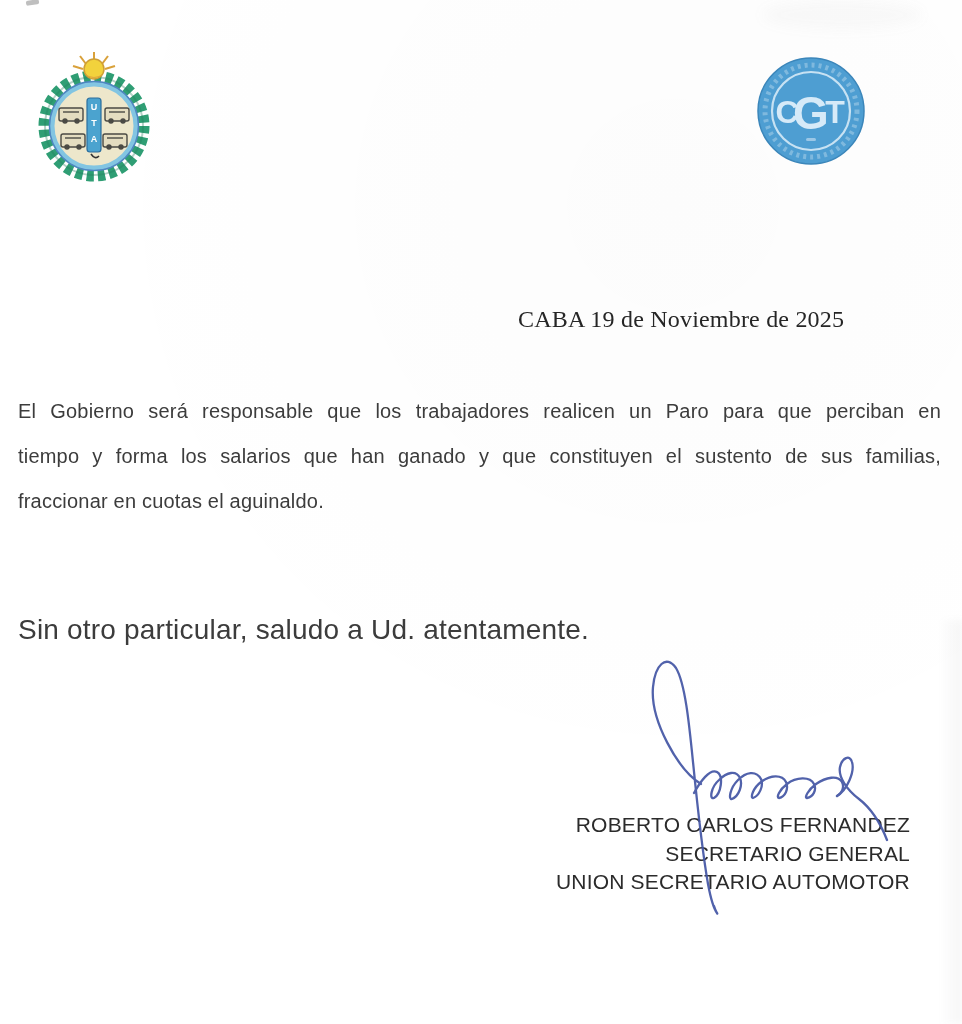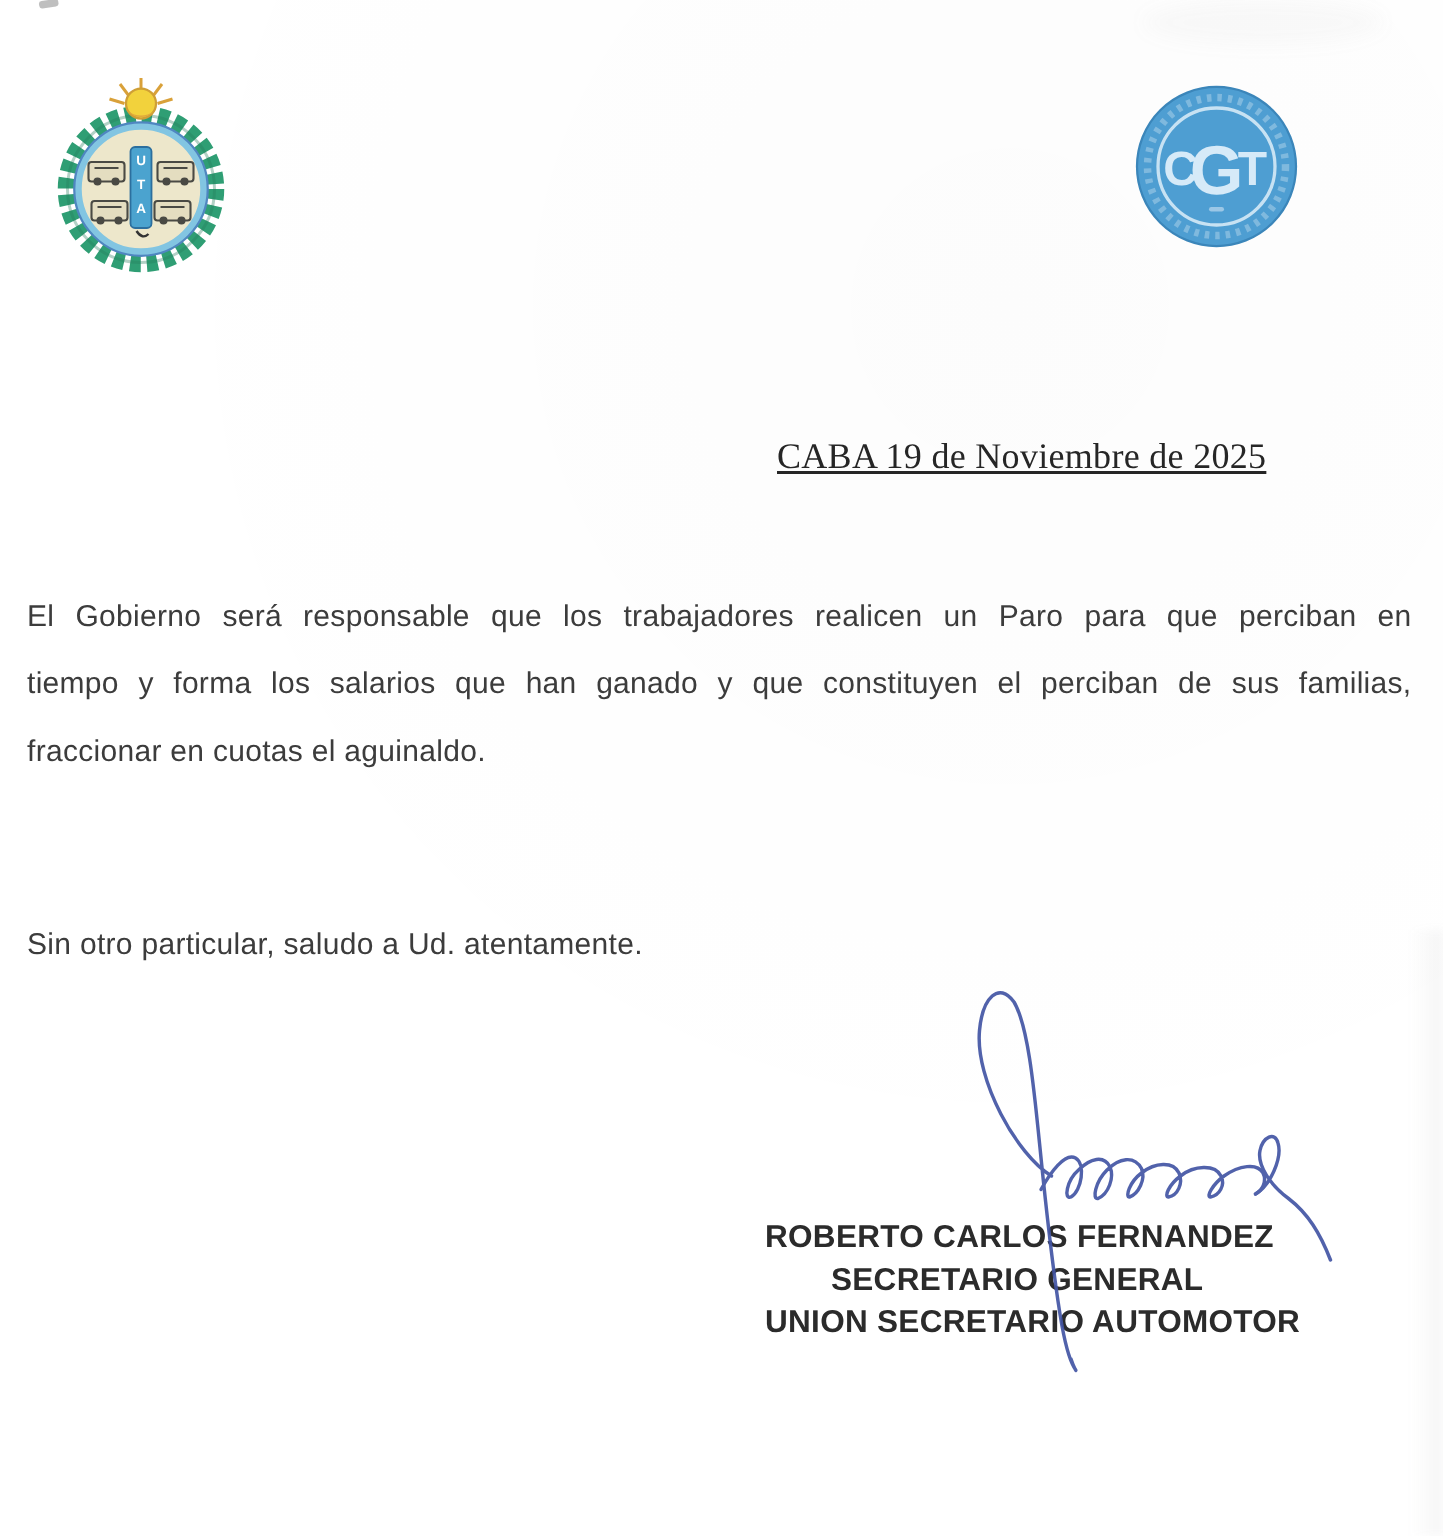--- a/index.html
+++ b/index.html
@@ -20,45 +20,44 @@
     background:linear-gradient(to left, rgba(120,120,125,0.07), transparent); filter:blur(3px); }
   .smudge-top { position:absolute; right:40px; top:0; width:160px; height:30px;
     background:rgba(120,120,125,0.04); filter:blur(6px); border-radius:50%; }
 
   
   .uta-logo { position:absolute; left:33px; top:50px; width:122px; height:132px; }
   .cgt-logo { position:absolute; left:756px; top:55px; width:110px; height:112px; }
 
   
   .date-line {
-    position:absolute; left:518px; top:292px;
+    position:absolute; left:518px; top:306px;
     font-family:"Liberation Serif", serif;
     font-size:24px; color:#262626; letter-spacing:.2px;
     white-space:nowrap;
-    text-decoration:underline;
   }
 
   
   .body-block { position:absolute; left:18px; top:389px; width:923px; }
   .p1-line {
     height:45px; line-height:45px;
     font-size:20px; letter-spacing:.2px; color:#3c3c3c;
     text-align:justify; text-align-last:justify;
     white-space:normal;
   }
   .p1-line.last { text-align:right; text-align-last:left; }
   .closing-line {
     position:absolute; left:18px; top:615px; width:923px;
-    font-size:20px; line-height:30px; color:#3c3c3c; letter-spacing:.2px;
+    font-size:28px; line-height:30px; color:#3c3c3c; letter-spacing:.2px;
   }
 
   
   .sig-block {
     position:absolute; left:510px; top:811px; width:400px;
-    text-align:left; font-weight:bold; font-size:21px;
+    text-align:right; font-weight:normal; font-size:21px;
     line-height:28.5px; color:#2b2b2b; letter-spacing:.2px;
   }
   .sig-block .indent { text-indent:44px; }
 
   .signature-svg { position:absolute; left:630px; top:648px; width:270px; height:275px;
     z-index:5; pointer-events:none; }
 </style>
 </head>
 <body>
 
@@ -127,21 +126,21 @@
       <text x="55" y="74" text-anchor="middle" font-size="46">G</text>
       <text x="79" y="68" text-anchor="middle" font-size="32">T</text>
       <rect x="50" y="83" width="10" height="3" rx="1.5" fill="#bcd9ee" opacity=".7"></rect>
     </g>
   </svg>
 
   <div class="date-line">CABA 19 de Noviembre de 2025</div>
 
   <div class="body-block">
     <div class="p1-line">El Gobierno será responsable que los trabajadores realicen un Paro para que perciban en</div>
-    <div class="p1-line">tiempo y forma los salarios que han ganado y que constituyen el perciban de sus familias,</div>
+    <div class="p1-line">tiempo y forma los salarios que han ganado y que constituyen el sustento de sus familias,</div>
     <div class="p1-line last">fraccionar en cuotas el aguinaldo.</div>
   </div>
 
   <div class="closing-line">Sin otro particular, saludo a Ud. atentamente.</div>
 
   <div class="sig-block">
     <div>ROBERTO CARLOS FERNANDEZ</div>
     <div class="indent">SECRETARIO GENERAL</div>
     <div>UNION SECRETARIO AUTOMOTOR</div>
   </div>

